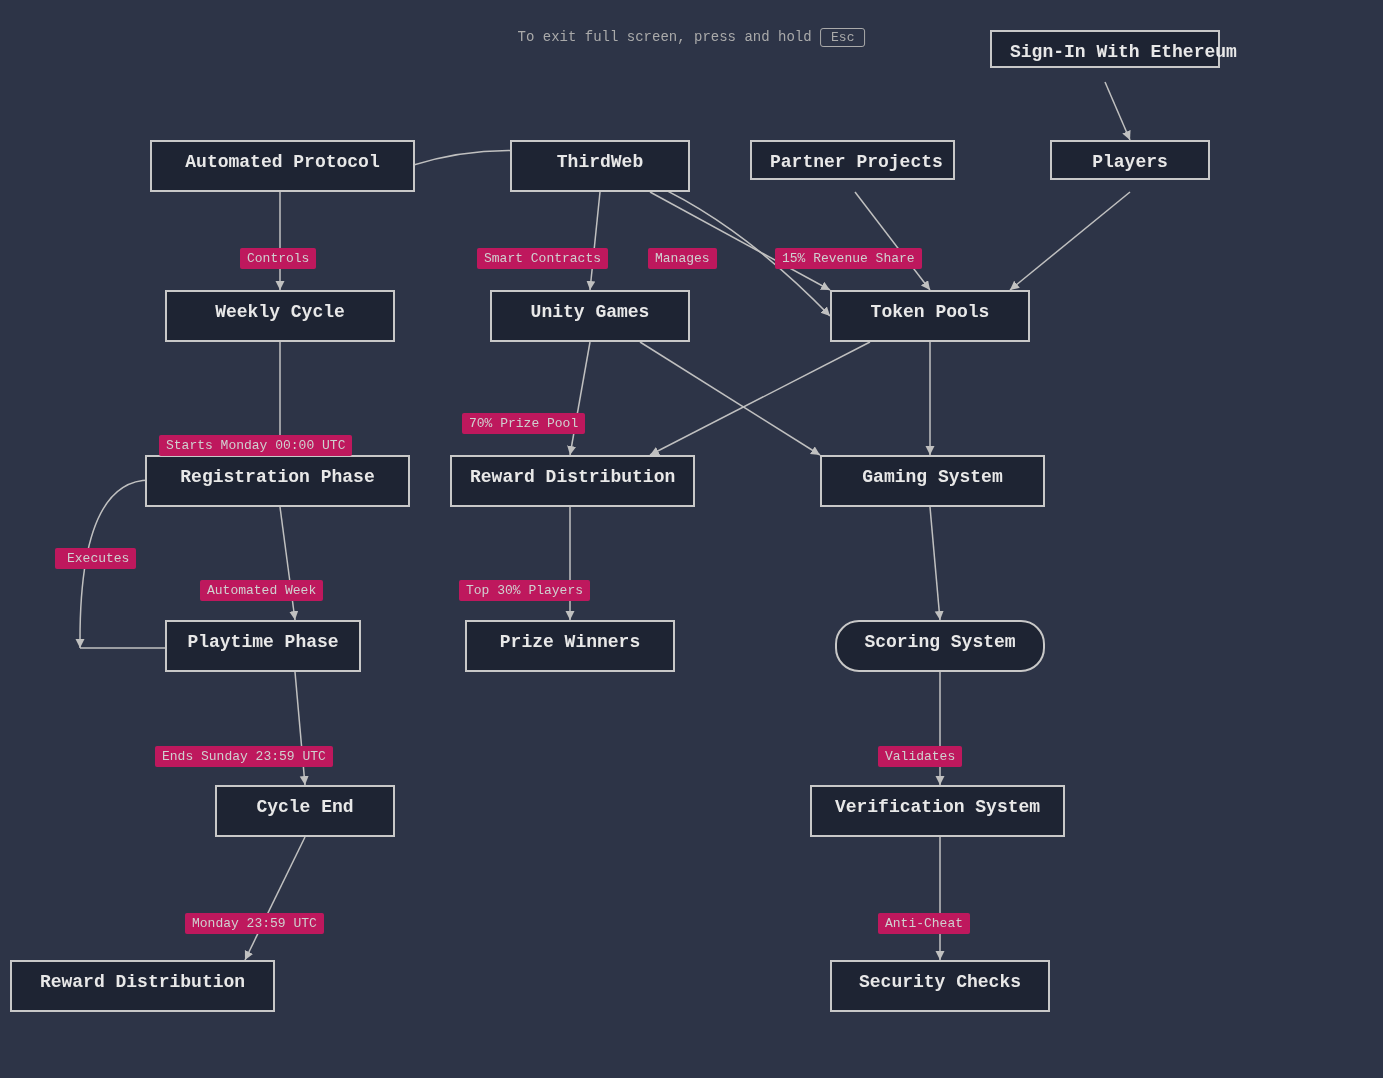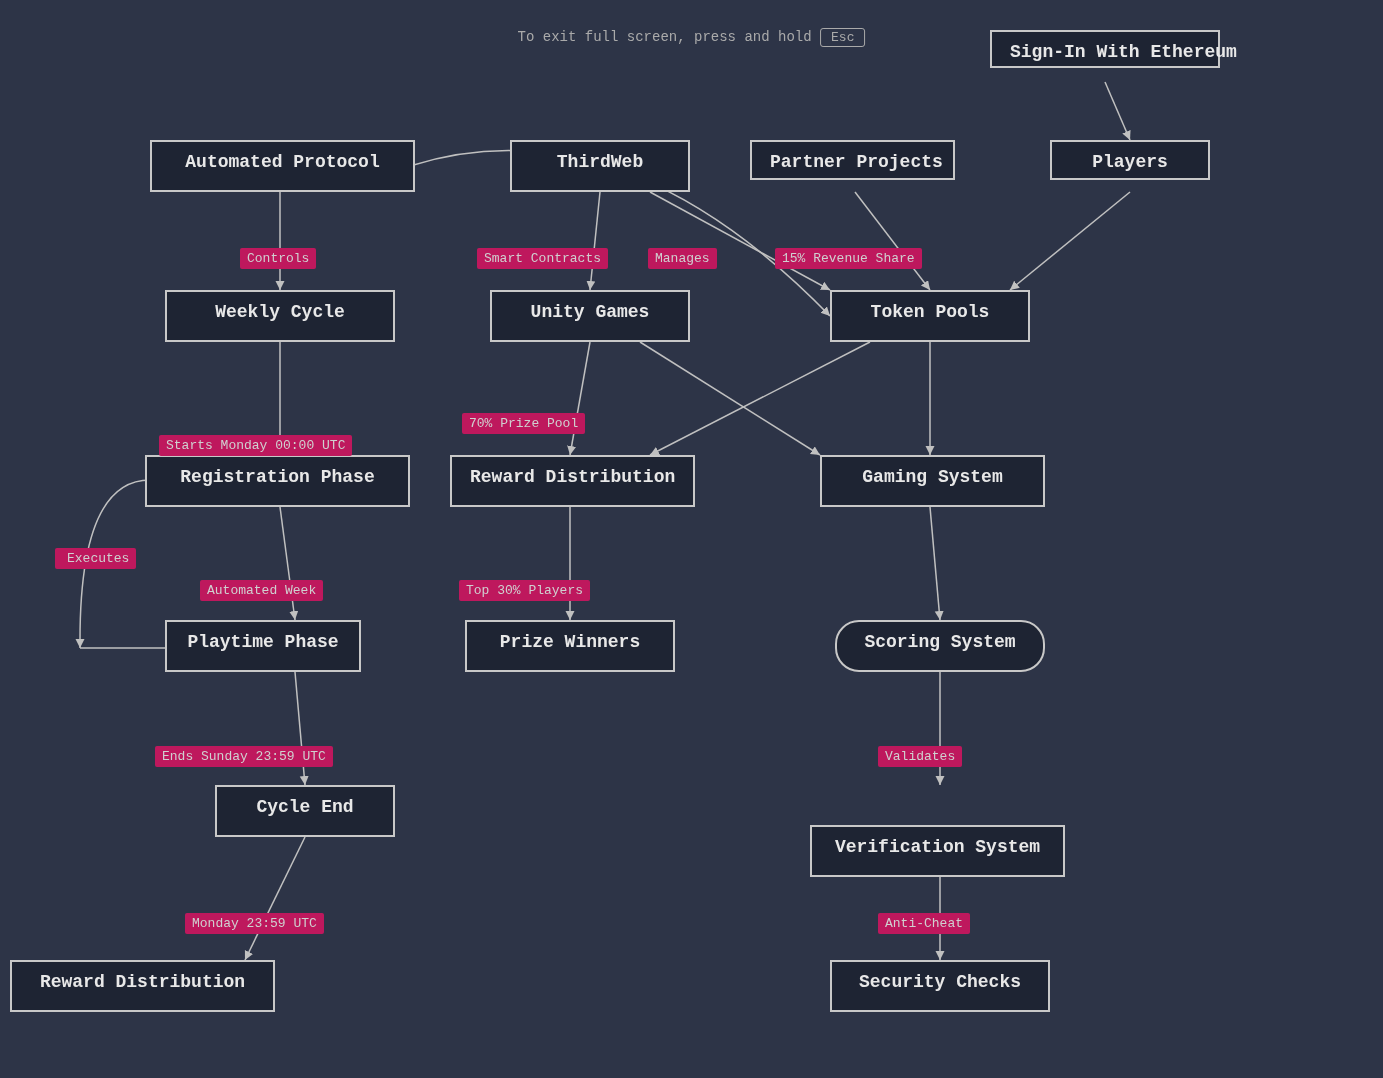--- a/index.html
+++ b/index.html
@@ -137,21 +137,21 @@
 <div class="node" style="left:165px;top:290px;width:230px;height:52px;">Weekly Cycle</div>
 <div class="node" style="left:490px;top:290px;width:200px;height:52px;">Unity Games</div>
 <div class="node" style="left:830px;top:290px;width:200px;height:52px;">Token Pools</div>
 <div class="node" style="left:145px;top:455px;width:265px;height:52px;">Registration Phase</div>
 <div class="node" style="left:450px;top:455px;width:245px;height:52px;">Reward Distribution</div>
 <div class="node" style="left:820px;top:455px;width:225px;height:52px;">Gaming System</div>
 <div class="node" style="left:165px;top:620px;width:196px;height:52px;">Playtime Phase</div>
 <div class="node" style="left:465px;top:620px;width:210px;height:52px;">Prize Winners</div>
 <div class="node" style="left:835px;top:620px;width:210px;height:52px;border-radius:24px;">Scoring System</div>
 <div class="node" style="left:215px;top:785px;width:180px;height:52px;">Cycle End</div>
-<div class="node" style="left:810px;top:785px;width:255px;height:52px;margin-top:40px;">Verification System</div>
+<div class="node" style="left:810px;top:785px;width:255px;height:52px;">Verification System</div>
 <div class="node" style="left:10px;top:960px;width:265px;height:52px;">Reward Distribution</div>
 <div class="node" style="left:830px;top:960px;width:220px;height:52px;">Security Checks</div>
 
 <div class="label" style="left:240px;top:248px;">Controls</div>
 <div class="label" style="left:159px;top:414px;margin-top:21px;">Starts Monday 00:00 UTC</div>
 <div class="label" style="left:55px;top:548px;padding-left:12px;">Executes</div>
 <div class="label" style="left:200px;top:580px;">Automated Week</div>
 <div class="label" style="left:155px;top:746px;">Ends Sunday 23:59 UTC</div>
 <div class="label" style="left:185px;top:913px;">Monday 23:59 UTC</div>
 <div class="label" style="left:477px;top:248px;">Smart Contracts</div>

